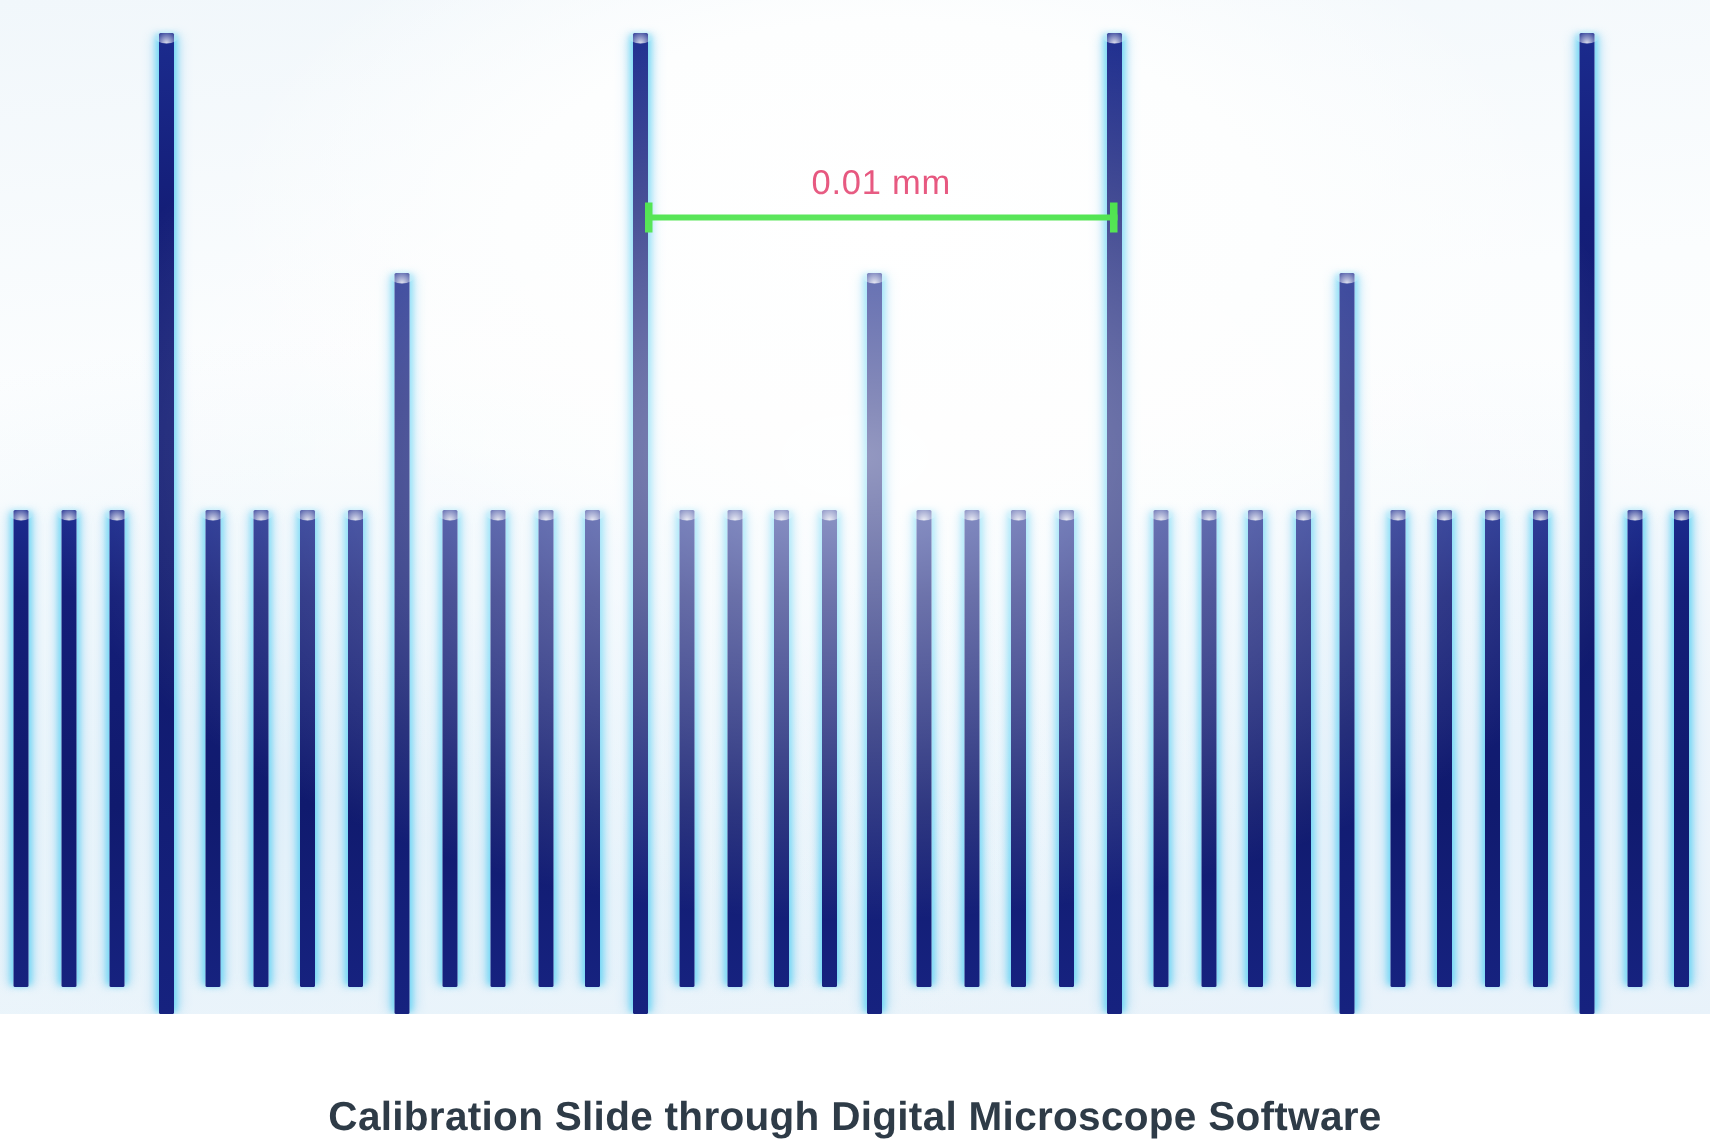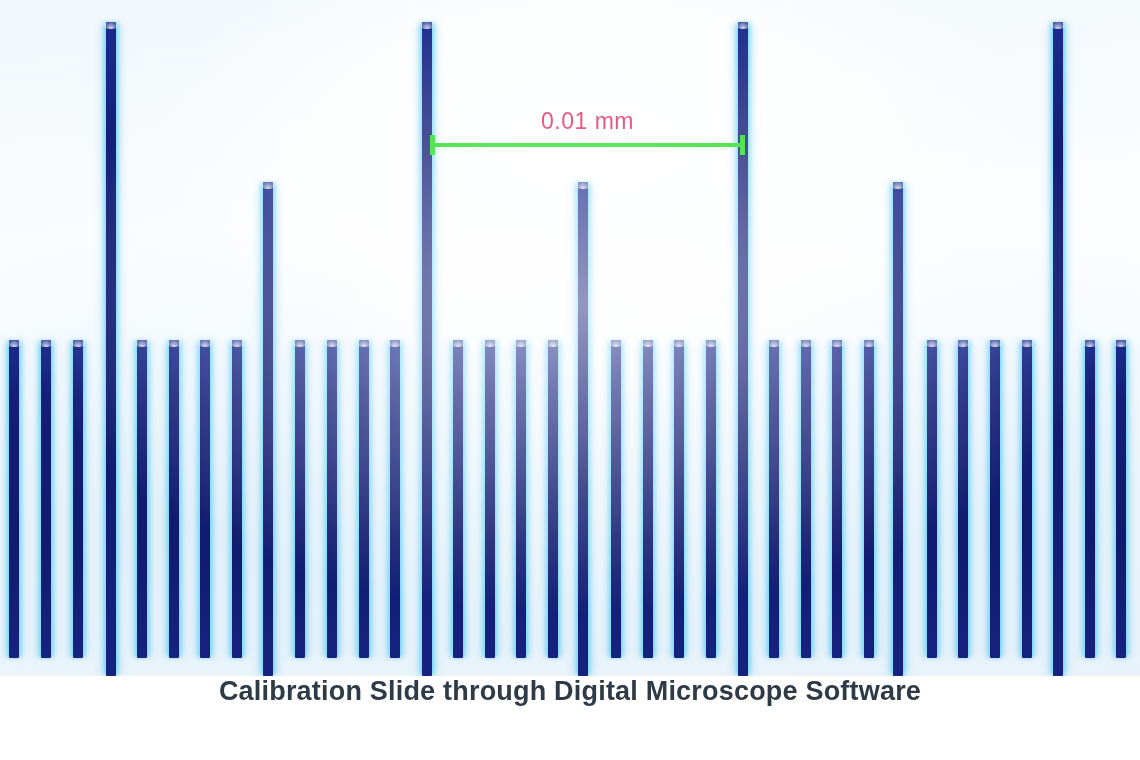--- a/index.html
+++ b/index.html
@@ -99,21 +99,21 @@
 
   
   #caption-band {
     position: absolute;
     left: 0;
     top: 676px;
     width: 1140px;
     height: 84px;
     background: #ffffff;
     display: flex;
-    align-items: flex-start;
+    align-items: flex-end;
     justify-content: center;
   }
   #caption-text {
     color: #2e3b47;
     font-size: 27px;
     font-weight: bold;
     font-family: "Liberation Sans", sans-serif;
     letter-spacing: 0.2px;
     white-space: nowrap;
   }

